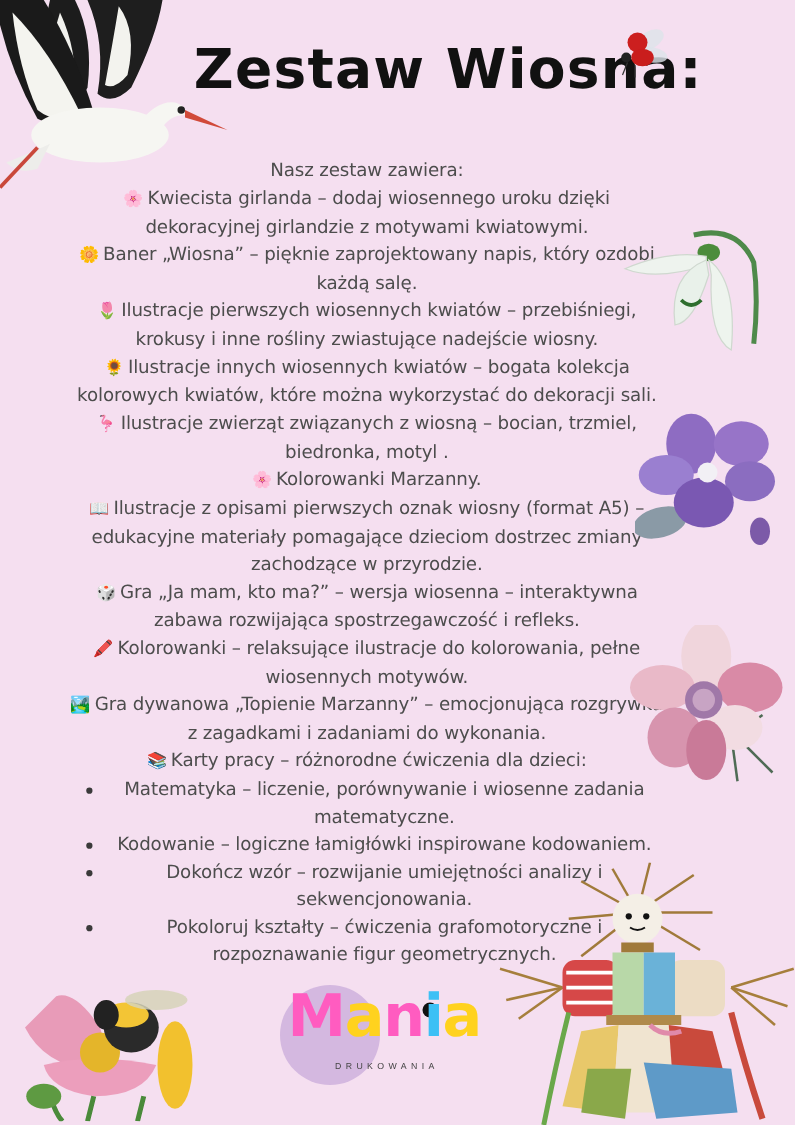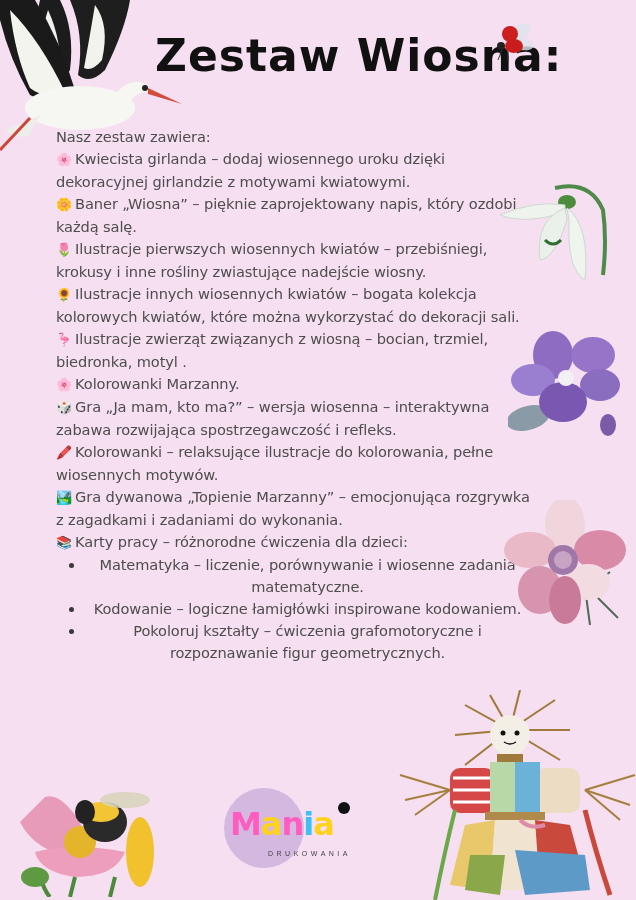--- a/index.html
+++ b/index.html
@@ -27,21 +27,21 @@
     
     .content {
       position: absolute;
       left: 56px; top: 126px;
       width: 475px;
       font-size: 14.6px;
       line-height: 22px;
       color: #4d4d4d;
       letter-spacing: -0.1px;
     }
-    .content p { margin: 0; }
+    .content p { margin: 0; text-align: center; }
     .content .emoji { font-size: 13px; margin-right: 3px; }
     .content ul {
       list-style: none;
       margin: 0; padding: 0; text-align: center;
     }
     .content li {
       position: relative;
       padding-left: 28px;
       margin-left: 0;
     }
@@ -86,24 +86,24 @@
     }
     .logo-circle {
       position: absolute;
       left: 6px; top: 0;
       width: 80px; height: 80px;
       border-radius: 50%;
       background: #d4b8e0;
     }
     .logo-text {
       position: absolute;
-      left: 12px; top: 14px;
+      left: 12px; top: 4px;
       font-family: "DejaVu Sans", sans-serif;
       font-weight: bold;
-      font-size: 32px;
+      font-size: 47px;
       letter-spacing: -1px;
       line-height: 44px;
     }
     .logo-text .c1 { color: #ff5cc0; }
     .logo-text .c2 { color: #ffd21e; }
     .logo-text .c3 { color: #ff5cc0; }
     .logo-text .c4 { color: #3cc0f5; }
     .logo-text .c5 { color: #ffd21e; }
     .logo-dot {
       position: absolute;
@@ -162,28 +162,30 @@
 
   <div class="content">
     <p>Nasz zestaw zawiera:</p>
 
     <p><span class="emoji">🌸</span><span>Kwiecista girlanda – dodaj wiosennego uroku dzięki dekoracyjnej girlandzie z motywami kwiatowymi.</span></p>
     <p><span class="emoji">🌼</span><span>Baner „Wiosna” – pięknie zaprojektowany napis, który ozdobi każdą salę.</span></p>
     <p><span class="emoji">🌷</span><span>Ilustracje pierwszych wiosennych kwiatów – przebiśniegi, krokusy i inne rośliny zwiastujące nadejście wiosny.</span></p>
     <p><span class="emoji">🌻</span><span>Ilustracje innych wiosennych kwiatów – bogata kolekcja kolorowych kwiatów, które można wykorzystać do dekoracji sali.</span></p>
     <p><span class="emoji">🦩</span><span>Ilustracje zwierząt związanych z wiosną – bocian, trzmiel, biedronka, motyl .</span></p>
     <p><span class="emoji">🌸</span><span>Kolorowanki Marzanny.</span></p>
+    <p><span class="emoji">📖</span><span>Ilustracje z opisami pierwszych oznak wiosny (format A5) – edukacyjne materiały pomagające dzieciom dostrzec zmiany zachodzące w przyrodzie.</span></p>
     <p><span class="emoji">🎲</span><span>Gra „Ja mam, kto ma?” – wersja wiosenna – interaktywna zabawa rozwijająca spostrzegawczość i refleks.</span></p>
     <p><span class="emoji">🖍️</span><span>Kolorowanki – relaksujące ilustracje do kolorowania, pełne wiosennych motywów.</span></p>
     <p><span class="emoji">🏞️</span><span>Gra dywanowa „Topienie Marzanny” – emocjonująca rozgrywka z zagadkami i zadaniami do wykonania.</span></p>
     <p><span class="emoji">📚</span><span>Karty pracy – różnorodne ćwiczenia dla dzieci:</span></p>
 
     <ul>
       <li>Matematyka – liczenie, porównywanie i wiosenne zadania matematyczne.</li>
       <li>Kodowanie – logiczne łamigłówki inspirowane kodowaniem.</li>
+      <li>Dokończ wzór – rozwijanie umiejętności analizy i sekwencjonowania.</li>
       <li>Pokoloruj kształty – ćwiczenia grafomotoryczne i rozpoznawanie figur geometrycznych.</li>
     </ul>
   </div>
 
   <svg class="illus snowdrop" viewBox="0 0 120 105">
     <path d="M60 8 Q95 0 108 30 Q112 60 108 95" stroke="#4e8a4a" stroke-width="4" fill="none"></path>
     <ellipse cx="72" cy="22" rx="9" ry="7" fill="#4c8c3c"></ellipse>
     <path d="M70 25 Q40 20 5 35 Q30 45 70 32Z" fill="#eef3ee" stroke="#cfd8cf" stroke-width="1"></path>
     <path d="M70 28 Q40 40 45 80 Q60 78 72 40Z" fill="#e9f1ea" stroke="#cfd8cf" stroke-width="1"></path>
     <path d="M72 28 Q95 45 90 100 Q72 90 74 40Z" fill="#eef4ee" stroke="#cfd8cf" stroke-width="1"></path>

